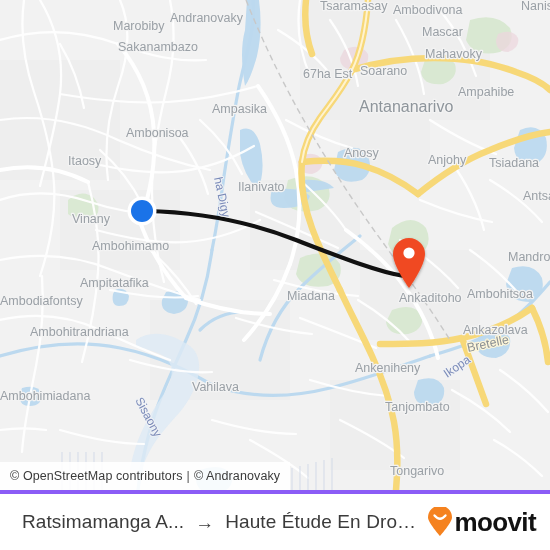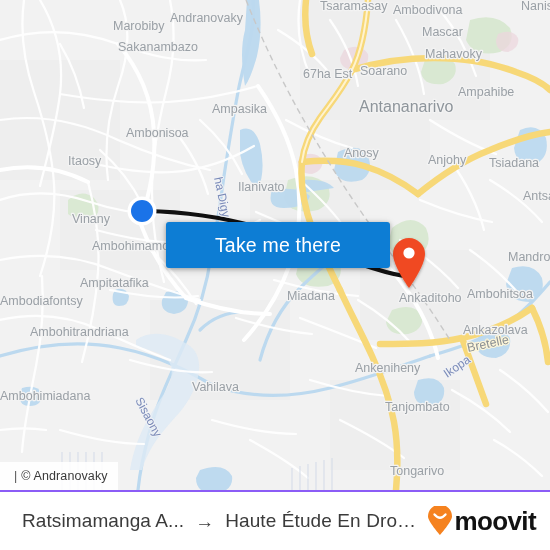--- a/index.html
+++ b/index.html
@@ -73,21 +73,21 @@
 
   
   #footer {
     position: absolute;
     left: 0; top: 490px;
     width: 550px; height: 60px;
     background: #ffffff;
     display: flex;
     align-items: center;
     padding: 0 14px 0 22px;
-    border-top: 2px solid #8b5cf6;
+    border-top: 4px solid #8b5cf6;
   }
   #trip-summary {
     display: flex;
     align-items: center;
     flex: 1 1 auto;
     min-width: 0;
     overflow: hidden;
   }
   .trip-endpoint {
     font-size: 19px;
@@ -360,25 +360,25 @@
         <circle cx="142" cy="211" r="11" fill="#1a73e8"></circle>
       </g>
 
       <g id="destination-marker" filter="url(#pin-shadow)">
         <path d="M409 288 C409 288, 425 266, 425 254 A16 16 0 1 0 393 254 C393 266, 409 288, 409 288 Z" fill="#f04a22"></path>
         <circle cx="409" cy="253" r="5.6" fill="#ffffff"></circle>
       </g>
     </svg>
 
     <div id="attribution">
+      <span>© OpenStreetMap contributors</span>
       <span class="sep">|</span>
       <span>© Andranovaky</span>
     </div>
 
-    <button id="take-me-there">Take me there</button>
   </div>
 
   <div id="footer">
     <div id="trip-summary">
       <span id="trip-origin" class="trip-endpoint">Ratsimamanga A...</span>
       <span id="trip-arrow">→</span>
       <span id="trip-destination" class="trip-endpoint">Haute Étude En Droit Et En Ma...</span>
     </div>
     <div id="moovit-logo">
       <svg width="26" height="30" viewBox="0 0 26 30">

